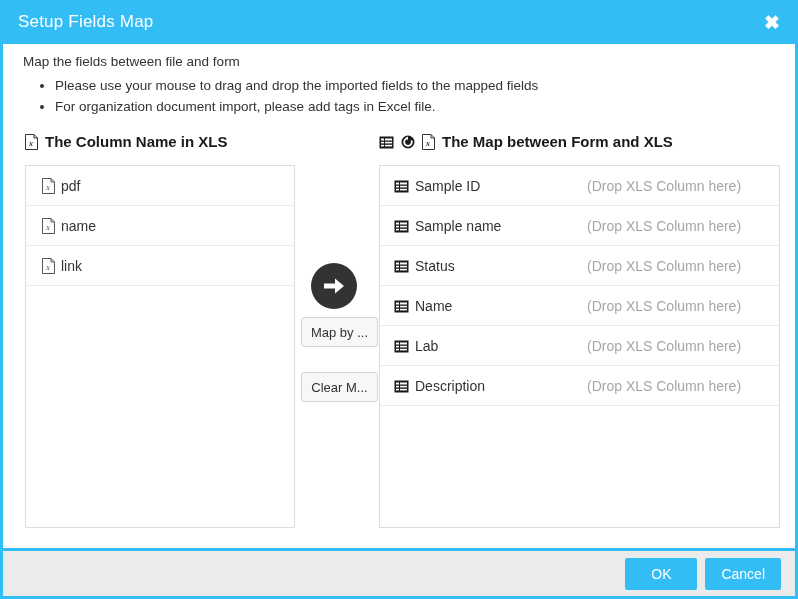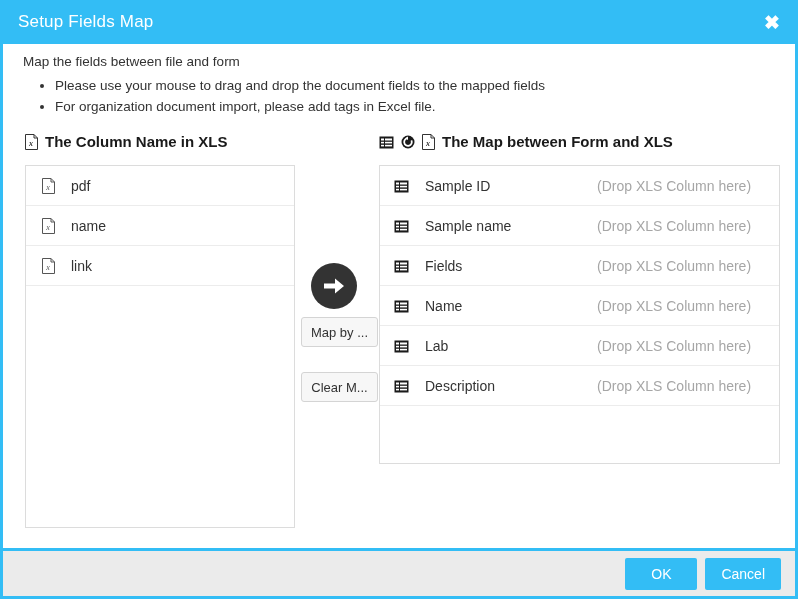--- a/index.html
+++ b/index.html
@@ -97,34 +97,34 @@
     height: 363px;
   }
   .panel {
     position: absolute;
     top: 0;
     border: 1px solid #dcdcdc;
     background: #ffffff;
     overflow: hidden;
   }
   .panel.left  { left: 4px;   width: 270px; height: 363px; }
-  .panel.right { left: 358px; width: 401px; height: 299px; }
+  .panel.right { left: 358px; width: 401px; height: 363px; }
   .row {
     height: 40px;
     display: flex;
     align-items: center;
     border-bottom: 1px solid #ececec;
     padding-left: 16px;
     cursor: move;
     white-space: nowrap;
   }
   .row .label {
     font-size: 14px;
     color: #333333;
-    margin-left: 16px;
+    margin-left: 6px;
   }
   .panel.right .row { padding-left: 14px; cursor: default; }
   .panel.right .row .label { width: 172px; flex: 0 0 172px; }
   .drop-hint {
     font-size: 14px;
     color: #a6a6a6;
     white-space: nowrap;
     text-align: center;
   }
   
@@ -198,21 +198,21 @@
   <div class="dlg-header">
     <div class="dlg-title">Setup Fields Map</div>
     <div class="close-btn">✖</div>
   </div>
 
   <div class="dlg-body">
 
     <div class="intro">Map the fields between file and form</div>
 
     <ul class="hints">
-      <li>Please use your mouse to drag and drop the document fields to the mapped fields</li>
+      <li>Please use your mouse to drag and drop the imported fields to the mapped fields</li>
       <li>For organization document import, please add tags in Excel file.</li>
     </ul>
 
     <div class="titles-row">
 
       <div class="panel-title left">
         <span class="icon xls-icon">
           <svg viewBox="0 0 13 16" width="13" height="16">
             <path d="M0.5 0.5 H9 L12.5 4 V15.5 H0.5 Z" fill="#ffffff" stroke="#333333" stroke-width="1"></path>
             <path d="M9 0.5 V4 H12.5" fill="none" stroke="#333333" stroke-width="1"></path>
@@ -337,21 +337,21 @@
             <svg viewBox="0 0 15 13" width="15" height="13">
               <rect x="0.5" y="0.5" width="14" height="12" fill="#1a1a1a"></rect>
               <rect x="2" y="2.5" width="3" height="2" fill="#ffffff"></rect>
                 <rect x="6" y="2.5" width="7" height="2" fill="#ffffff"></rect>
               <rect x="2" y="5.8" width="3" height="1.6" fill="#ffffff"></rect>
                 <rect x="6" y="5.8" width="7" height="1.6" fill="#ffffff"></rect>
               <rect x="2" y="8.8" width="3" height="1.6" fill="#ffffff"></rect>
                 <rect x="6" y="8.8" width="7" height="1.6" fill="#ffffff"></rect>
             </svg>
           </span>
-          <span class="label">Fields</span>
+          <span class="label">Status</span>
           <span class="drop-hint">(Drop XLS Column here)</span>
         </div>
 
         <div class="row">
           <span class="icon list-icon">
             <svg viewBox="0 0 15 13" width="15" height="13">
               <rect x="0.5" y="0.5" width="14" height="12" fill="#1a1a1a"></rect>
               <rect x="2" y="2.5" width="3" height="2" fill="#ffffff"></rect>
                 <rect x="6" y="2.5" width="7" height="2" fill="#ffffff"></rect>
               <rect x="2" y="5.8" width="3" height="1.6" fill="#ffffff"></rect>

